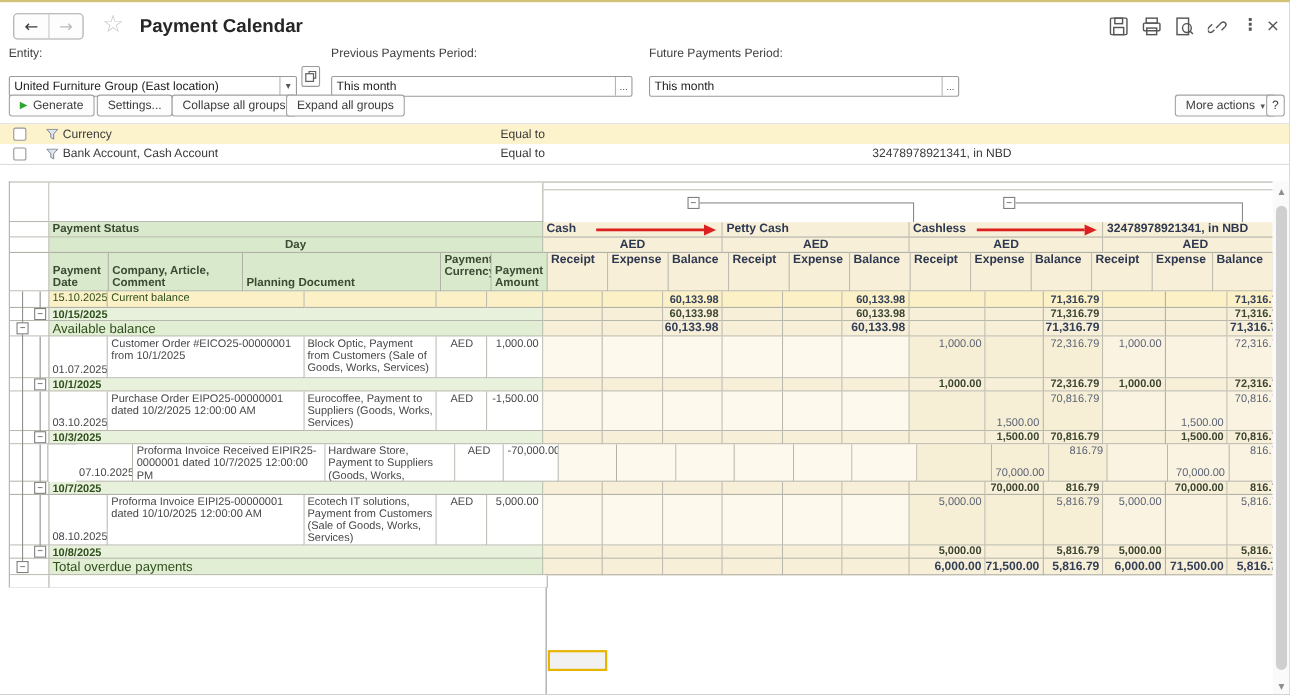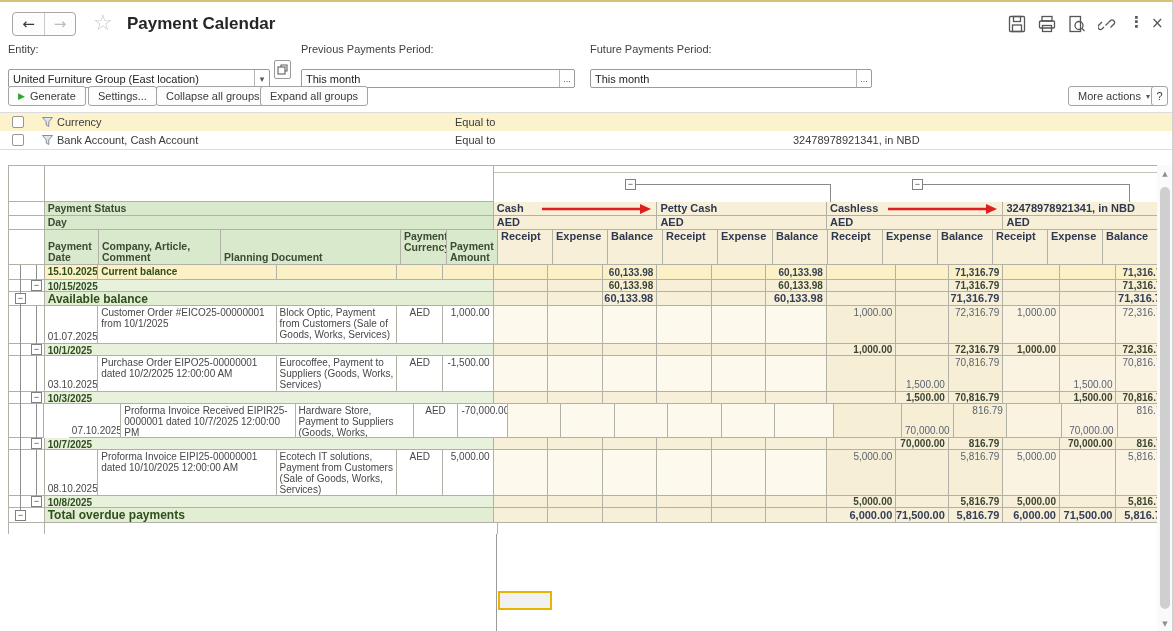--- a/index.html
+++ b/index.html
@@ -47,25 +47,25 @@
   #tableinner{position:relative;width:1162px;}
   .trow{display:flex;}
   .cell{border-right:1px solid var(--grid);border-bottom:1px solid var(--grid);overflow:hidden;font-size:10px;line-height:11px;padding:1px 3px;color:#474747;background:#fff;}
   .num{display:flex;flex-direction:column;justify-content:center;align-items:flex-end;text-align:right;padding:0 3px;}
   .num.t{justify-content:flex-start;padding-top:1px;} .num.b{justify-content:flex-end;padding-bottom:1px;}
   .hgreen{background:var(--green-bg);font-weight:bold;color:var(--green-txt);font-size:10.5px;}
   .hcream{background:var(--cream-hd);font-weight:bold;color:var(--navy);font-size:11px;}
   .strip{background:#fff;border-right:1px solid var(--grid);border-bottom:1px solid var(--grid);}
   .bot{display:flex;align-items:flex-end;} .topal{display:flex;align-items:flex-start;}
   .sumrow .cell{background:var(--yellow-row);}
-  .sumrow .lab{font-weight:bold;color:var(--green-bold);}
+  .sumrow .lab{font-weight:normal;color:var(--green-bold);}
   .sumrow .num{font-weight:bold;color:var(--numbold);}
   .gdaterow .span{background:var(--green-row);font-weight:bold;color:var(--green-bold);}
   .gdaterow .num{background:var(--cream);font-weight:bold;color:#3c4531;}
-  .gboldrow .span{background:var(--green-row2);font-weight:bold;color:var(--green-bold);font-size:12px;line-height:13px;}
+  .gboldrow .span{background:var(--green-row2);font-weight:normal;color:var(--green-bold);font-size:12px;line-height:13px;}
   .gboldrow .num{background:var(--cream);font-weight:bold;color:var(--numbold);font-size:11px;}
   .detailrow .num{color:var(--numreg);}
   .bg-cash{background:#fdf9ed;} .bg-cless{background:#f7eed6;} .bg-nbd{background:#faf3e2;}
   .gut{border-right:1px solid var(--grid);border-bottom:1px solid var(--grid);background:#fff;position:relative;}
   .treebox{position:absolute;width:11px;height:11px;border:1px solid #808080;background:#fff;color:#444;
            font-size:9px;line-height:9px;text-align:center;z-index:3;}
   .treeline{position:absolute;width:1px;background:#8f8f8f;z-index:2;}
   .bracketline{position:absolute;height:1px;background:#8a8a8a;}
   .brackettick{position:absolute;width:1px;background:#8a8a8a;}
   .hairline{position:absolute;height:1px;background:#c3c3ba;}
@@ -218,21 +218,21 @@
               <line x1="2" y1="6" x2="100" y2="6" stroke="#dd1f1f" stroke-width="2.6"></line>
               <polygon points="100,1 111,6 100,11" fill="#dd1f1f"></polygon>
             </svg></div>
           <div class="cell hcream" style="width: 171px; height: 14px; position: relative;">Petty Cash</div>
           <div class="cell hcream" style="width: 178px; height: 14px; position: relative;">Cashless<svg class="annot" width="112" height="12" style="right: 4px; top: 1px;">
               <line x1="2" y1="6" x2="100" y2="6" stroke="#dd1f1f" stroke-width="2.6"></line>
               <polygon points="100,1 111,6 100,11" fill="#dd1f1f"></polygon>
             </svg></div>
           <div class="cell hcream" style="width: 169px; height: 14px; position: relative;">32478978921341, in NBD</div>
         </div>
-        <div class="trow" style="height: 14px;">
+        <div class="trow" style="height: 14px; text-align: center;">
           <div class="gut" style="width: 36px; height: 14px;"></div>
           <div class="cell hgreen" style="width: 453px; height: 14px;">Day</div>
           <div class="cell hcream" style="width: 165px; height: 14px;">AED</div>
           <div class="cell hcream" style="width: 171px; height: 14px;">AED</div>
           <div class="cell hcream" style="width: 178px; height: 14px;">AED</div>
           <div class="cell hcream" style="width: 169px; height: 14px;">AED</div>
         </div>
         <div class="trow" style="height: 35px;">
           <div class="gut" style="width: 36px; height: 35px;"></div>
           <div class="cell hgreen bot" style="width: 54px; height: 35px; overflow-wrap: break-word;">Payment Date</div>

